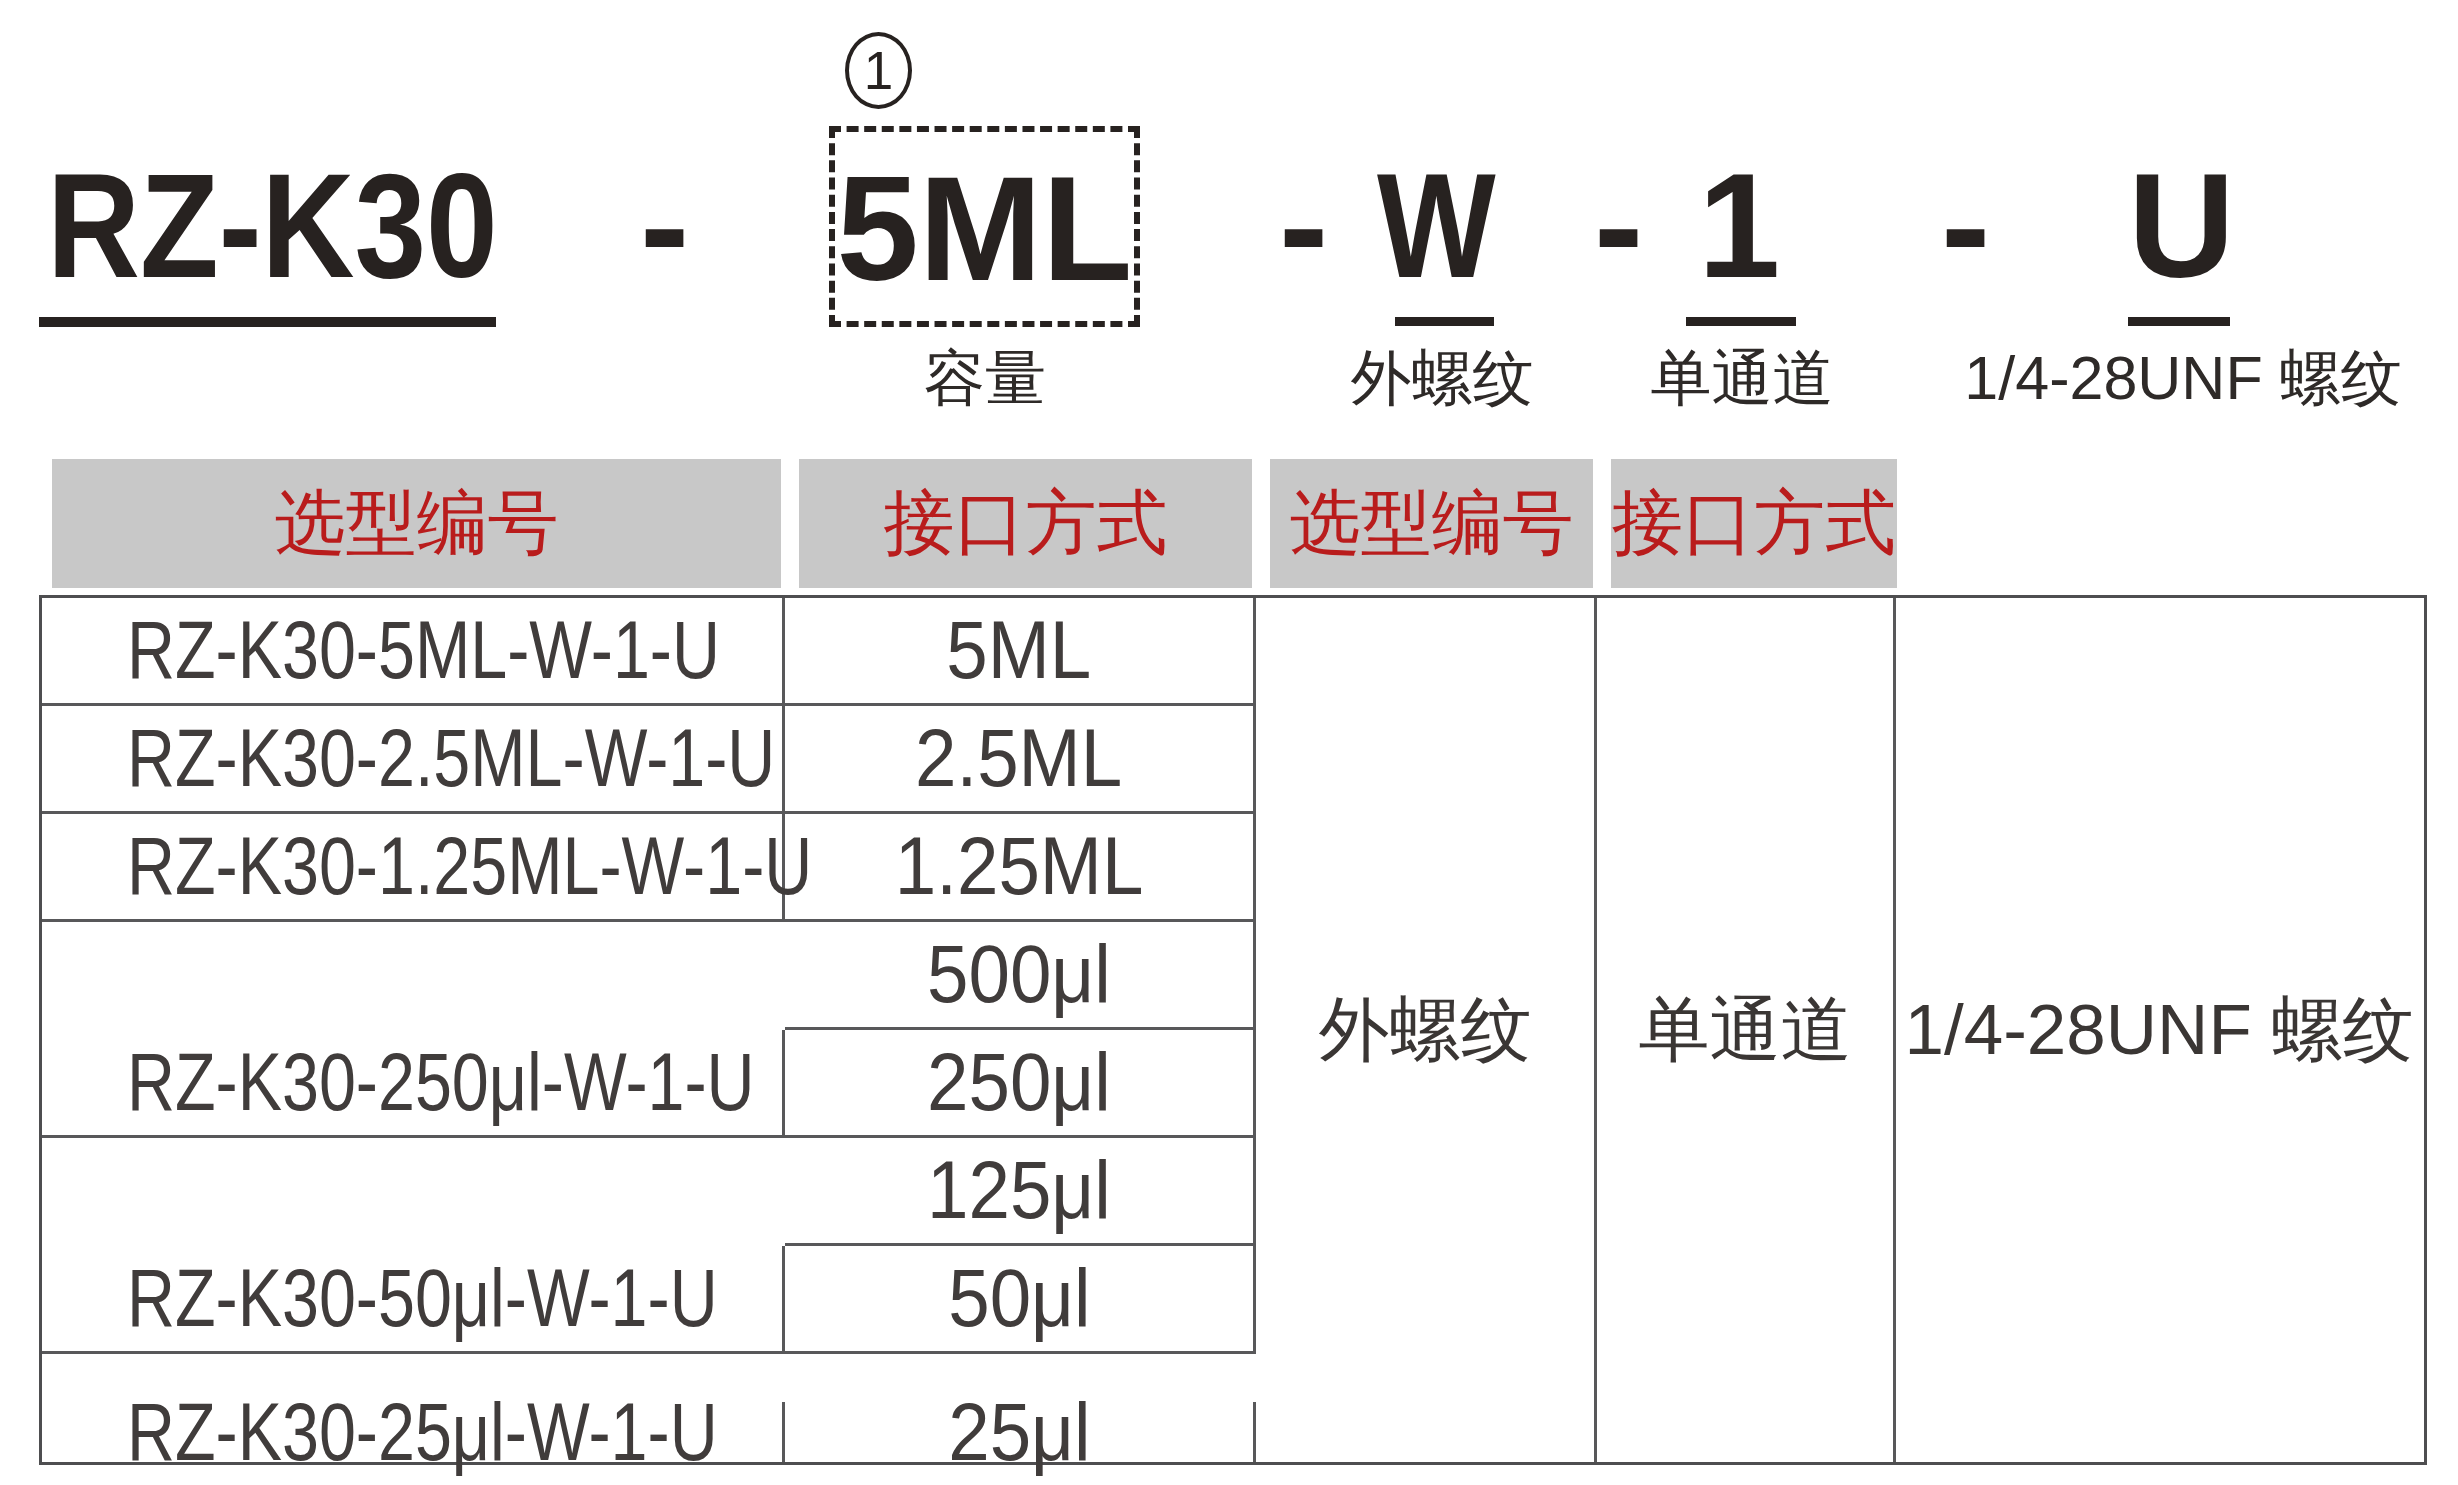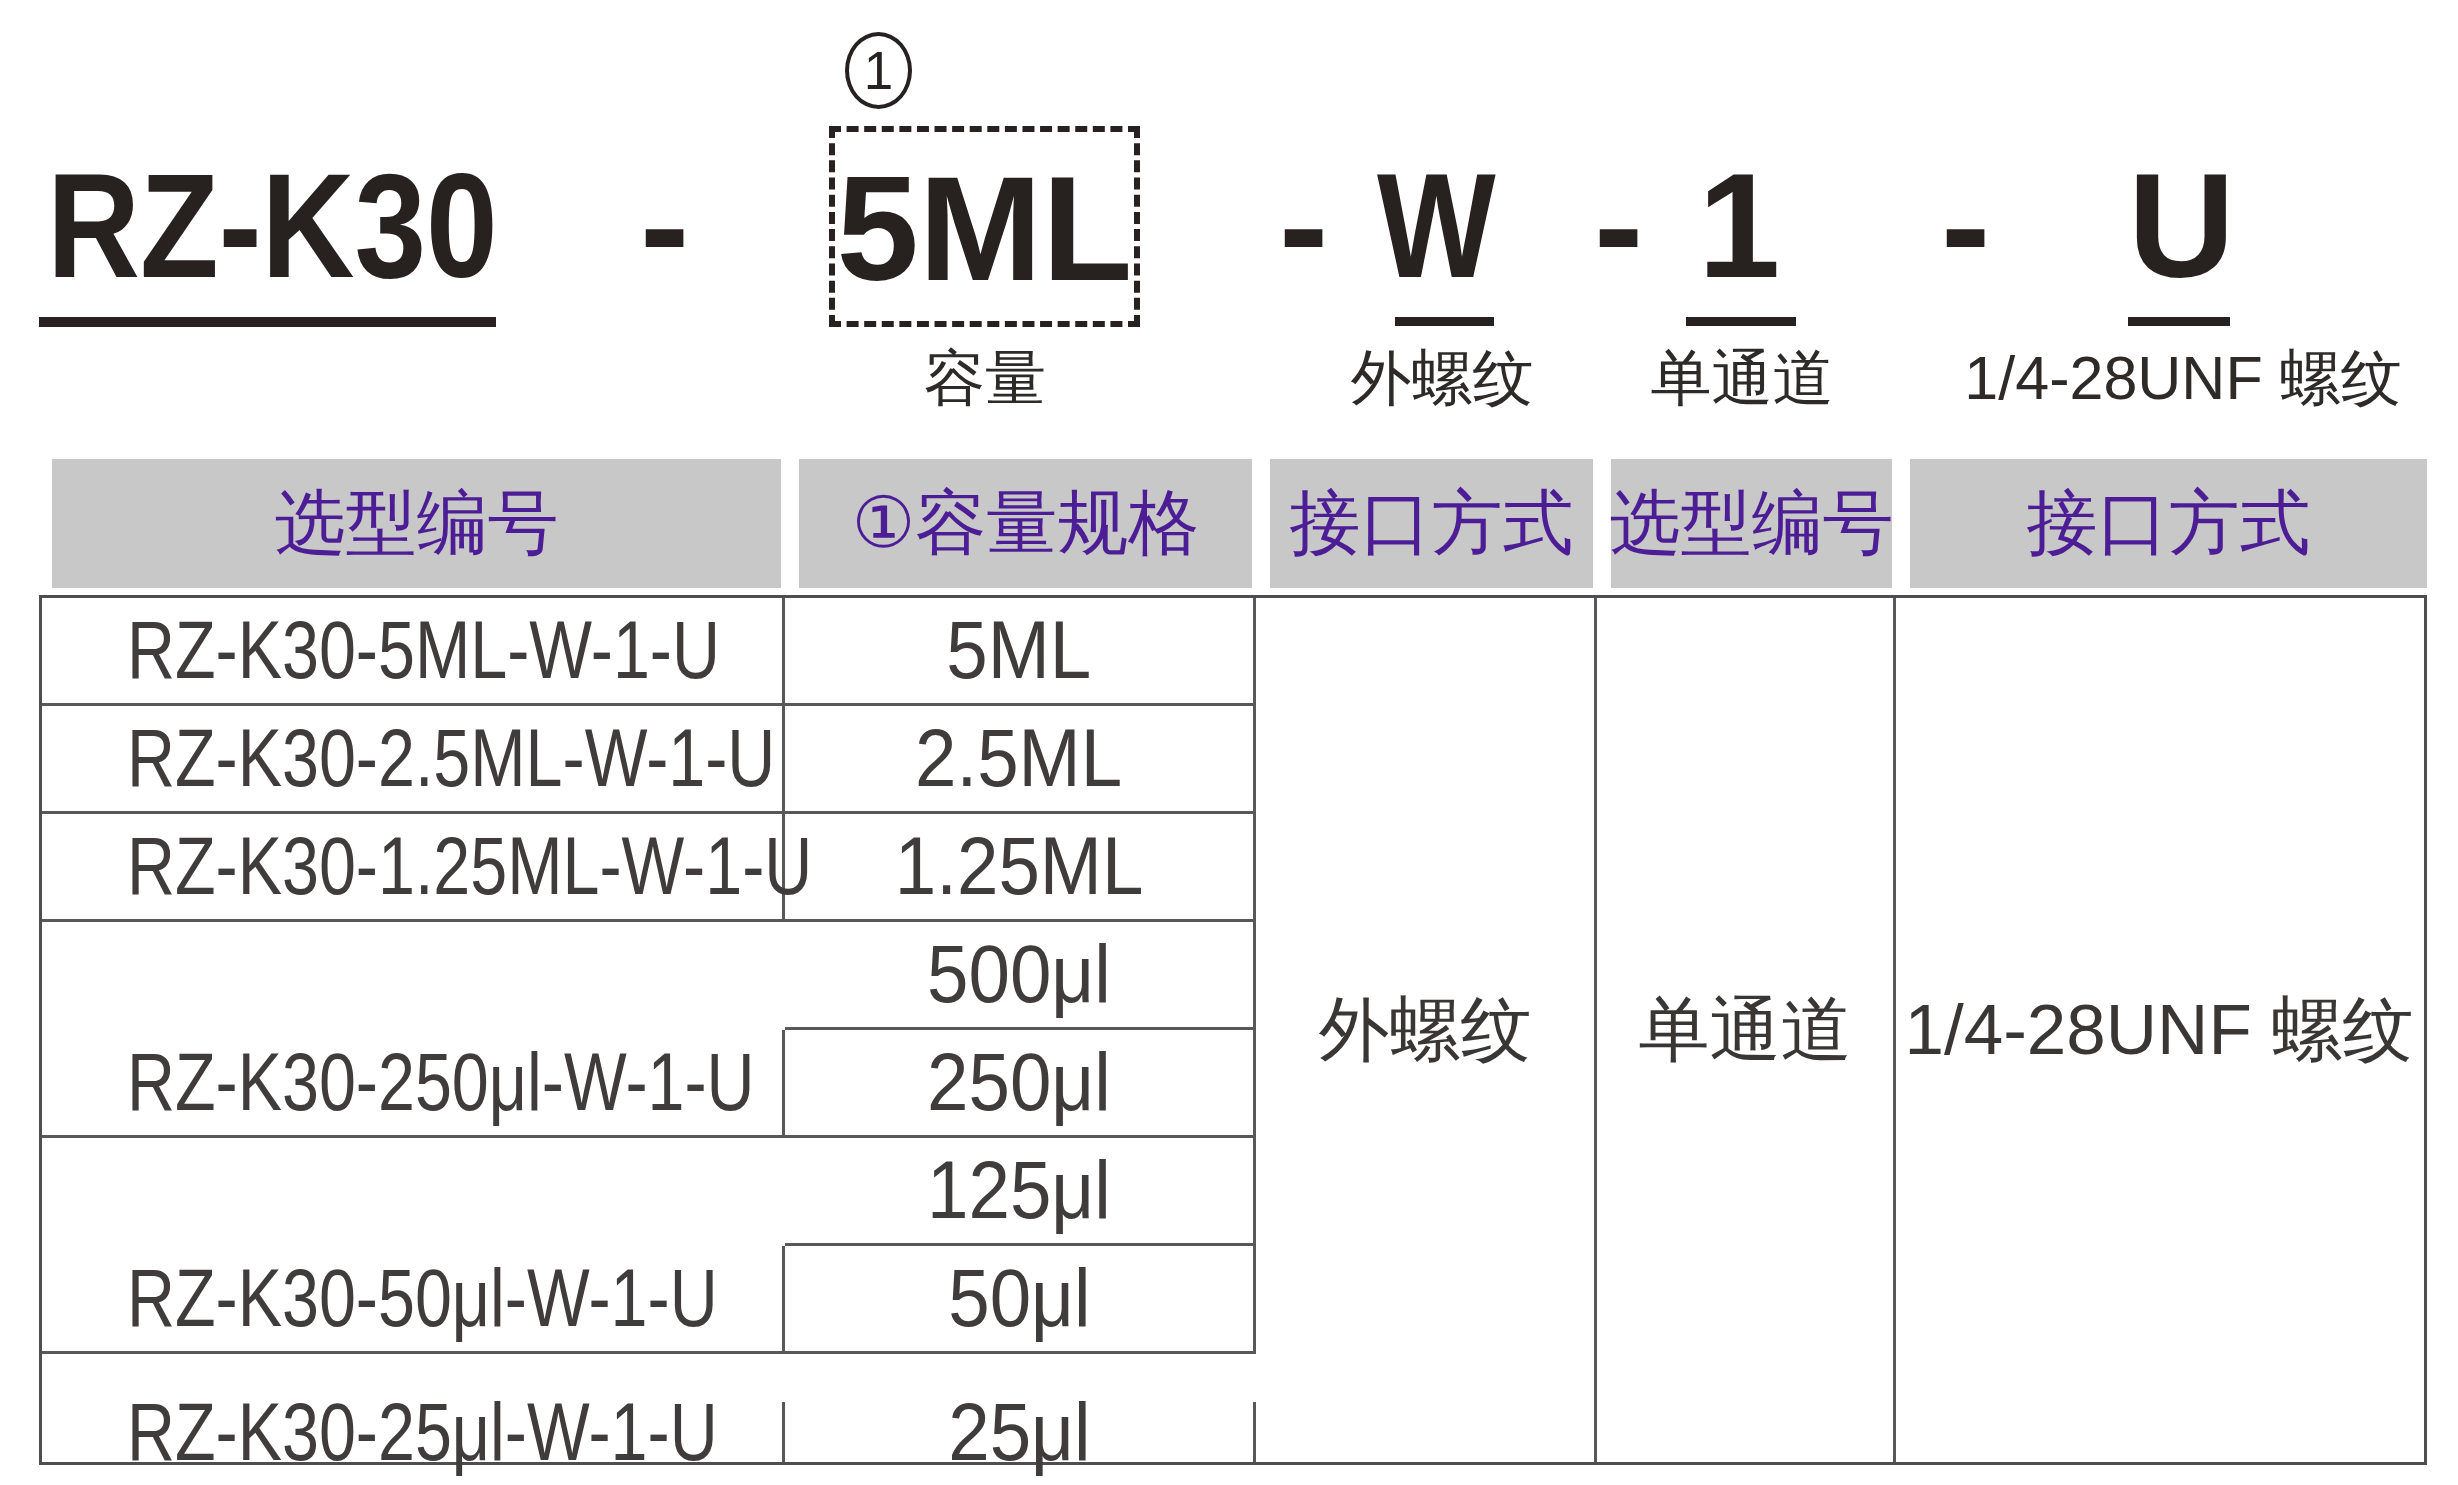--- a/index.html
+++ b/index.html
@@ -39,21 +39,21 @@
   }
   .lab-model{left:268px;} .lab-cap{left:985px;} .lab-w{left:1442px;}
   .lab-1{left:1742px;} .lab-u{left:2183px;}
   
   .thead{
     position:absolute;left:39px;top:459px;width:2388px;height:129px;
     display:grid;grid-template-columns:747px 471px 341px 299px 530px;
   }
   .th{
     background:#c8c8c8;display:flex;align-items:center;justify-content:center;
-    font-size:71px;font-weight:500;color:#4c1d95;box-sizing:border-box;white-space:nowrap;margin-left:13px;
+    font-size:71px;font-weight:500;color:#b91c1c;box-sizing:border-box;white-space:nowrap;margin-left:13px;
   }
   .th.gap{border-right:5.9px solid #ffffff;}
   .tbody{
     position:absolute;left:39px;top:595px;width:2388px;box-sizing:border-box;
     border:3.9px solid #4e4e50;background:#ffffff;
     display:grid;grid-template-columns:743px 471px 341px 299px 526px;
     grid-auto-rows:108px;
   }
   .bc{
     display:flex;align-items:center;box-sizing:border-box;
@@ -93,21 +93,20 @@
   <div class="rule rule-one"></div>
   <div class="rule rule-u"></div>
 
   <div class="seg-label lab-cap">容量</div>
   <div class="seg-label lab-w">外螺纹</div>
   <div class="seg-label lab-1">单通道</div>
   <div class="seg-label lab-u">1/4-28UNF 螺纹</div>
 
   <div class="thead">
     <div class="th gap">选型编号</div>
-    <div class="th gap">①容量规格</div>
     <div class="th gap">接口方式</div>
     <div class="th gap">选型编号</div>
     <div class="th">接口方式</div>
   </div>
 
   <div class="tbody">
     <div class="bc model" style="grid-row:1;grid-column:1">
         <span class="squeeze">RZ-K30-5ML-W-1-U</span>
       </div>
     <div class="bc capacity" style="grid-row:1;grid-column:2">

